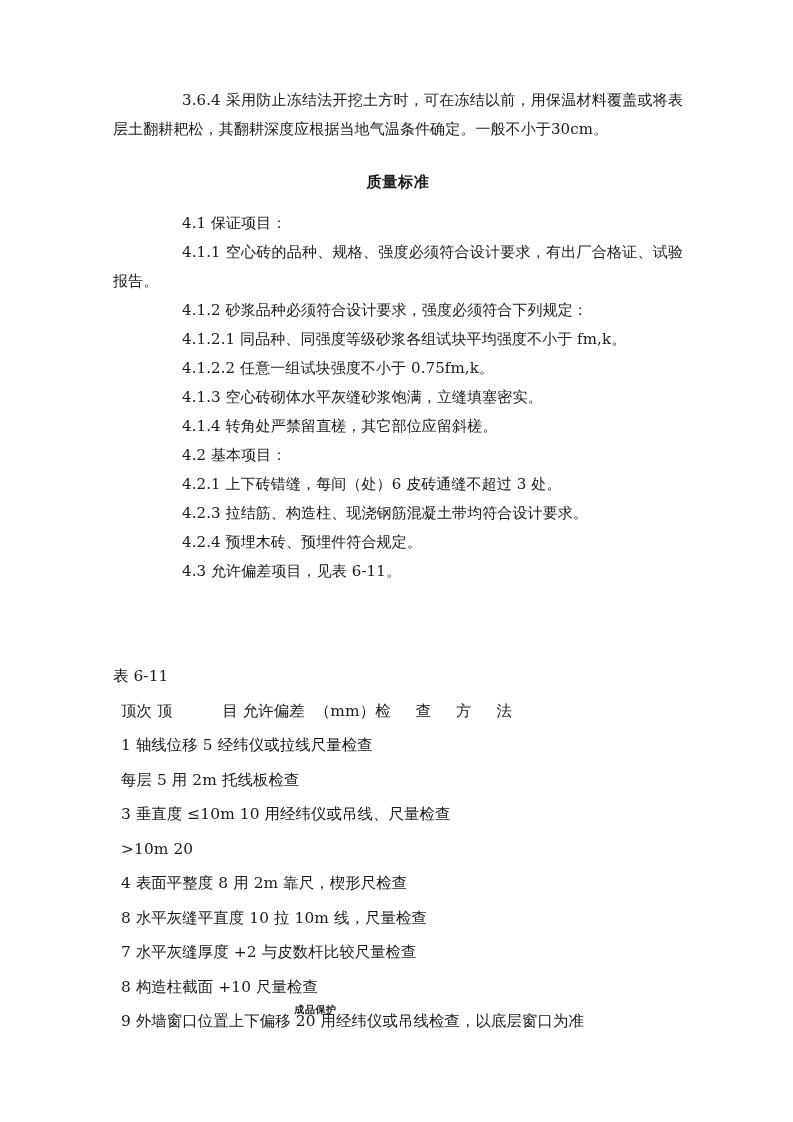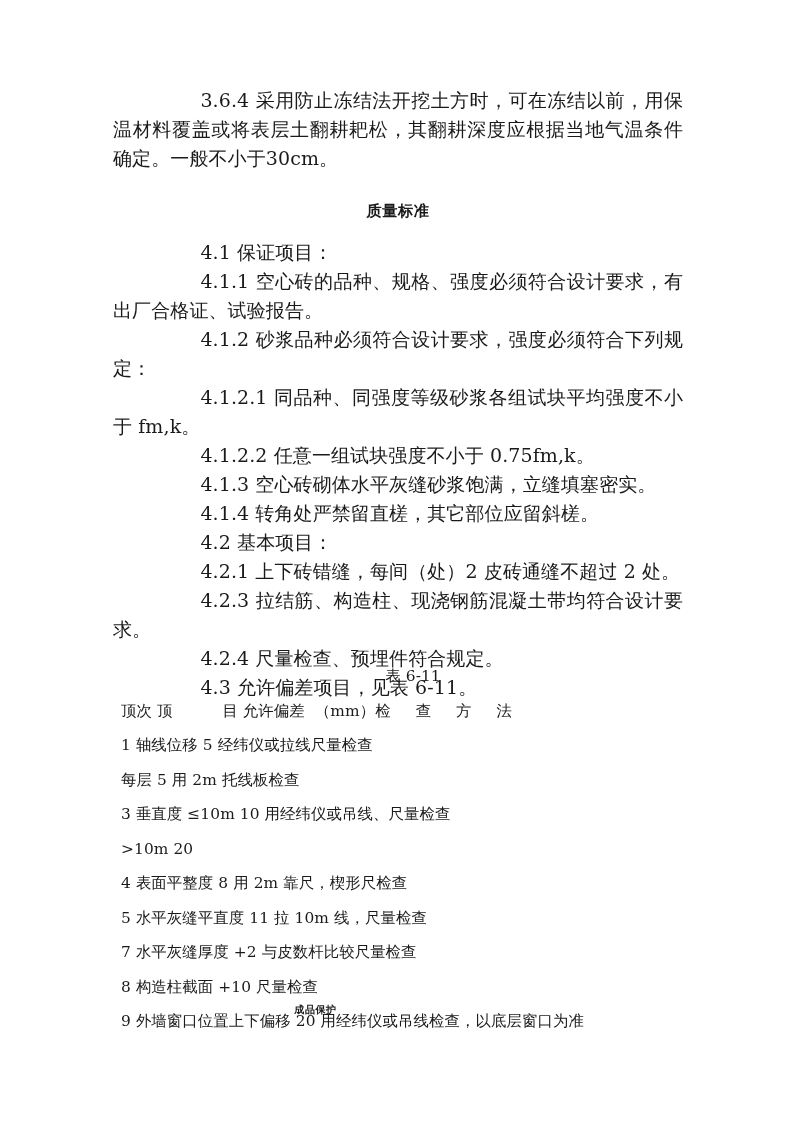--- a/index.html
+++ b/index.html
@@ -26,21 +26,21 @@
     overflow: hidden;
   }
   .content {
     position: absolute;
     left: 113px;
     top: 86px;
     width: 570px;
   }
   
   .para {
-    font-size: 19px;
+    font-size: 15px;
     line-height: 29px;
     text-align: justify;
     text-justify: inter-ideograph;
     margin: 0;
     letter-spacing: 0.1px;
     text-indent: 0;
   }
   
   .para.indent { text-indent: 4.6em; }
   
@@ -61,21 +61,21 @@
     top: 663px;
     width: 600px;
   }
   .tline {
     font-size: 15.4px;
     line-height: 26.5px;
     margin: 8px;
     white-space: pre;
     letter-spacing: 0.1px;
   }
-  .tcaption { margin: 0; text-align: center; }
+  .tcaption { margin: 0; }
   .foot-heading {
     position: absolute;
     left: 0;
     top: 1003px;
     width: 631px;
     text-align: center;
     font-size: 10px;
     font-weight: bold;
     font-family: "DejaVu Sans", "Liberation Sans", sans-serif;
     letter-spacing: 0.6px;
@@ -104,40 +104,40 @@
     <p class="para indent">4.1.2.1    同品种、同强度等级砂浆各组试块平均强度不小于 fm,k。</p>
 
     <p class="para indent">4.1.2.2    任意一组试块强度不小于 0.75fm,k。</p>
 
     <p class="para indent">4.1.3    空心砖砌体水平灰缝砂浆饱满，立缝填塞密实。</p>
 
     <p class="para indent">4.1.4    转角处严禁留直槎，其它部位应留斜槎。</p>
 
     <p class="para indent">4.2    基本项目：</p>
 
-    <p class="para indent">4.2.1    上下砖错缝，每间（处）2 皮砖通缝不超过 2 处。</p>
+    <p class="para indent">4.2.1    上下砖错缝，每间（处）6 皮砖通缝不超过 3 处。</p>
 
 
     <p class="para indent">4.2.3    拉结筋、构造柱、现浇钢筋混凝土带均符合设计要求。</p>
 
-    <p class="para indent">4.2.4    尺量检查、预埋件符合规定。</p>
+    <p class="para indent">4.2.4    预埋木砖、预埋件符合规定。</p>
 
     <p class="para indent">4.3    允许偏差项目，见表 6-11。</p>
 
   </div>
 
   <div class="table-block">
     <p class="tline tcaption">表 6-11</p>
     <p class="tline">顶次 顶          目 允许偏差  （mm）检     查     方     法</p>
     <p class="tline">1 轴线位移 5 经纬仪或拉线尺量检查</p>
     <p class="tline">每层 5 用 2m 托线板检查</p>
     <p class="tline">3 垂直度 ≤10m 10 用经纬仪或吊线、尺量检查</p>
     <p class="tline">&gt;10m 20</p>
     <p class="tline">4 表面平整度 8 用 2m 靠尺，楔形尺检查</p>
-    <p class="tline">5 水平灰缝平直度 11 拉 10m 线，尺量检查</p>
+    <p class="tline">8 水平灰缝平直度 10 拉 10m 线，尺量检查</p>
     <p class="tline">7 水平灰缝厚度 +2 与皮数杆比较尺量检查</p>
     <p class="tline">8 构造柱截面 +10 尺量检查</p>
     <p class="tline">9 外墙窗口位置上下偏移 20 用经纬仪或吊线检查，以底层窗口为准</p>
   </div>
 
   <div class="foot-heading">成品保护</div>
 
 </div>
 
 </body></html>

